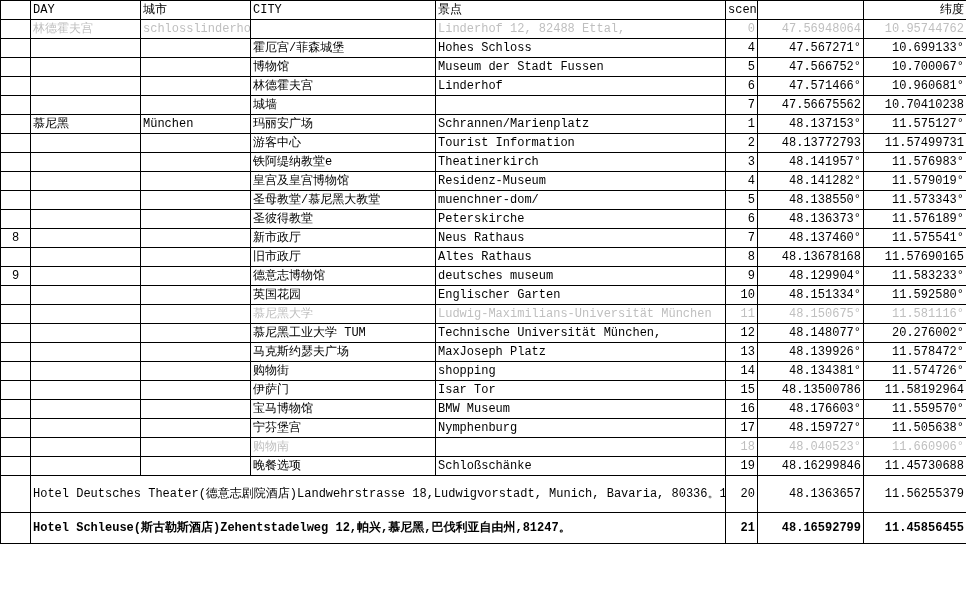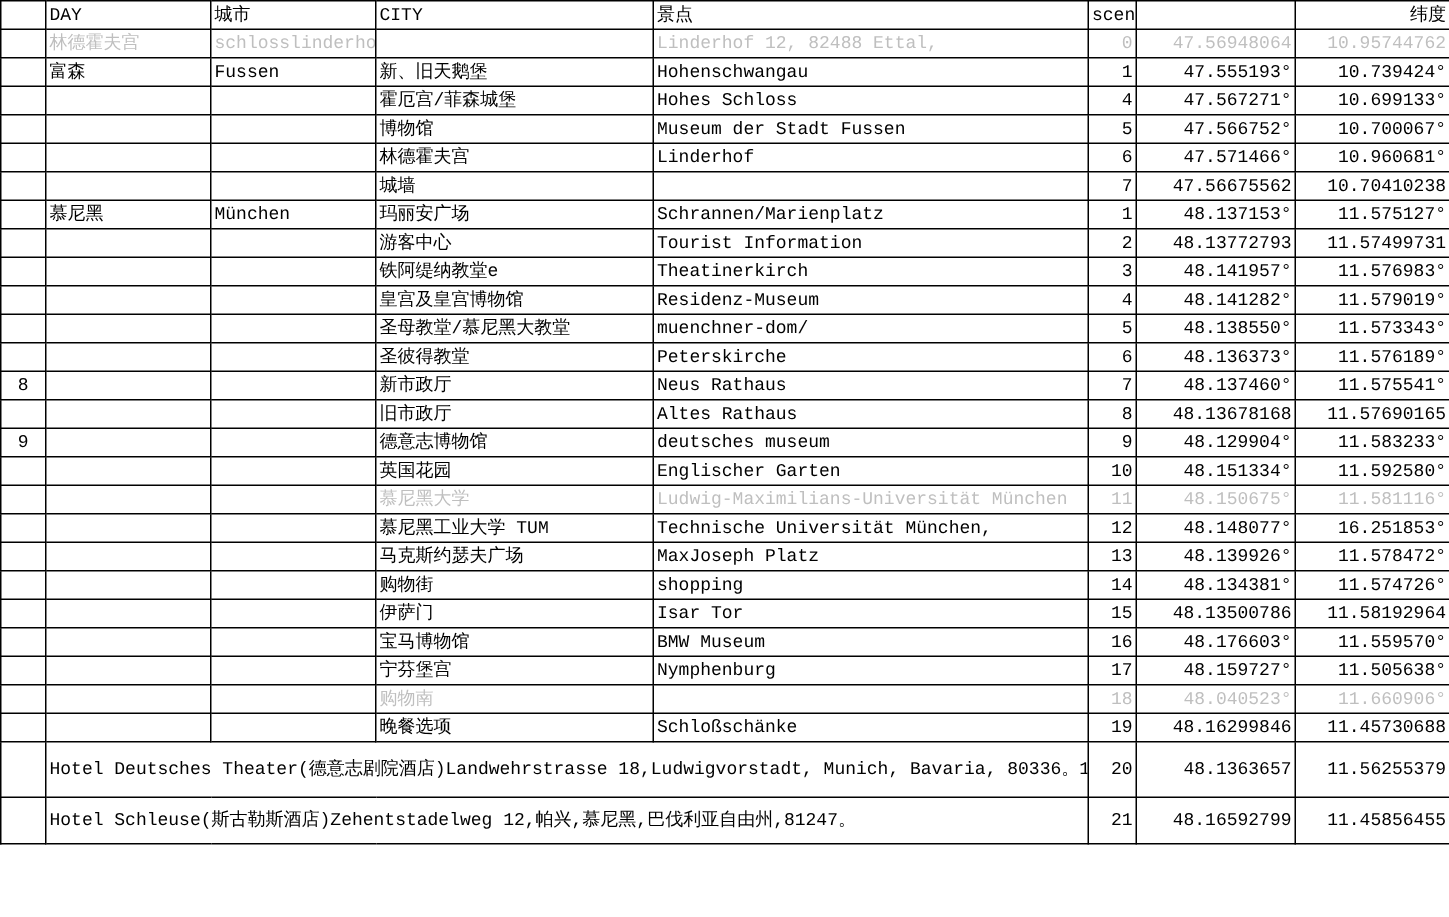--- a/index.html
+++ b/index.html
@@ -56,21 +56,21 @@
     padding-right: 4px;
   }
   td.left { text-align: left; }
   td.grey { color: #bfbfbf; }
   .wide-cell {
     white-space: normal;
     line-height: 15px;
     padding: 1px 3px;
   }
   tr.tall td { height: 36px; }
-  tr.tall2 td { height: 30px; }
+  tr.tall2 td { height: 30px; font-weight: bold; }
 </style>
 </head>
 <body>
 
 <div id="sheet">
   <table class="grid">
     <colgroup>
       <col class="c-rowhdr">
       <col class="c-city">
       <col class="c-cityen">
@@ -97,30 +97,20 @@
           <td class="left grey">林德霍夫宫</td>
           <td class="left grey">schlosslinderhof</td>
           <td class="left grey"></td>
           <td class="left grey">Linderhof 12, 82488 Ettal,</td>
           <td class="num grey">0</td>
           <td class="num grey">47.56948064</td>
           <td class="num grey">10.95744762</td>
         </tr>
         <tr>
           <td class="rowhdr"></td>
-          <td class="left">富森</td>
-          <td class="left">Fussen</td>
-          <td class="left">新、旧天鹅堡</td>
-          <td class="left">Hohenschwangau</td>
-          <td class="num">1</td>
-          <td class="num">47.555193°</td>
-          <td class="num">10.739424°</td>
-        </tr>
-        <tr>
-          <td class="rowhdr"></td>
           <td class="left"></td>
           <td class="left"></td>
           <td class="left">霍厄宫/菲森城堡</td>
           <td class="left">Hohes Schloss</td>
           <td class="num">4</td>
           <td class="num">47.567271°</td>
           <td class="num">10.699133°</td>
         </tr>
         <tr>
           <td class="rowhdr"></td>
@@ -263,21 +253,21 @@
           <td class="num grey">11.581116°</td>
         </tr>
         <tr>
           <td class="rowhdr"></td>
           <td class="left"></td>
           <td class="left"></td>
           <td class="left">慕尼黑工业大学 TUM</td>
           <td class="left">Technische Universität München,</td>
           <td class="num">12</td>
           <td class="num">48.148077°</td>
-          <td class="num">16.251853°</td>
+          <td class="num">20.276002°</td>
         </tr>
         <tr>
           <td class="rowhdr"></td>
           <td class="left"></td>
           <td class="left"></td>
           <td class="left">马克斯约瑟夫广场</td>
           <td class="left">MaxJoseph Platz</td>
           <td class="num">13</td>
           <td class="num">48.139926°</td>
           <td class="num">11.578472°</td>

